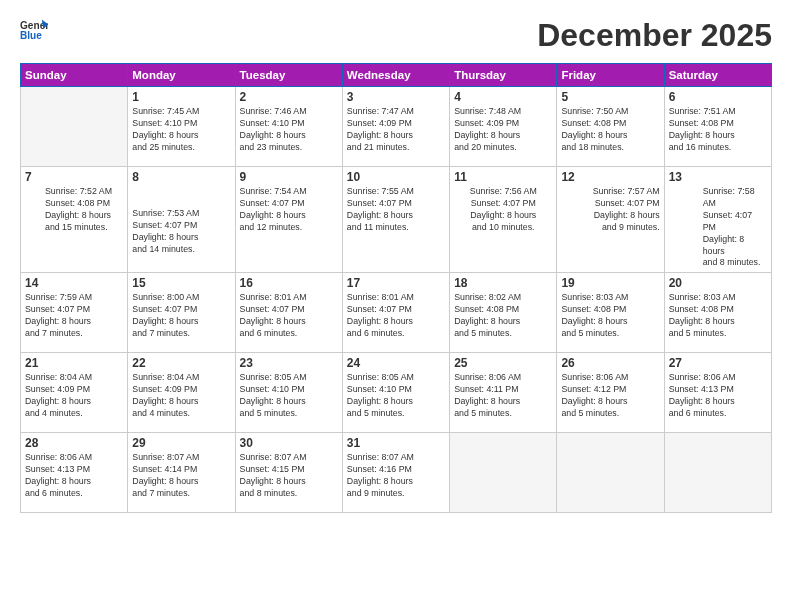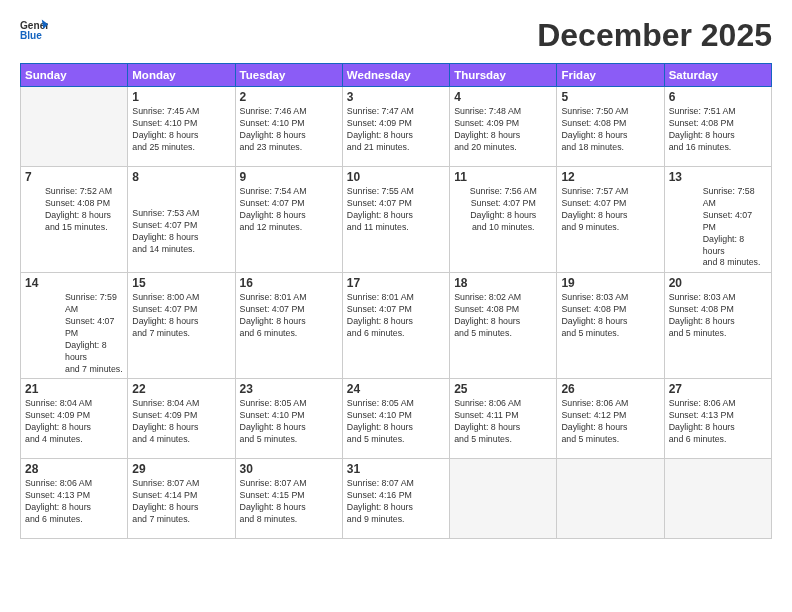--- a/index.html
+++ b/index.html
@@ -44,21 +44,21 @@
       font-size: 14px;
       color: #555;
       margin-top: 2px;
     }
     .calendar {
       width: 100%;
       border-collapse: collapse;
       border: 1px solid #ccc;
     }
     .calendar th {
-      background: #8b5cf6;
+      background: #a21caf;
       color: #fff;
       font-size: 11.5px;
       font-weight: bold;
       padding: 5px 4px;
       text-align: left;
       border: 1px solid #1565c0;
     }
     .calendar td {
       width: calc(100% / 7);
       vertical-align: top;
@@ -191,37 +191,37 @@
           </td>
           <td>
             <span class="day-number">11</span>
             <div class="cell-text" style="white-space: pre-line; text-align: center;">Sunrise: 7:56 AM
 Sunset: 4:07 PM
 Daylight: 8 hours
 and 10 minutes.</div>
           </td>
           <td>
             <span class="day-number">12</span>
-            <div class="cell-text" style="white-space: pre-line;">Sunrise: 7:57 AM
+            <div class="cell-text" style="white-space: pre-line; text-align: right;">Sunrise: 7:57 AM
 Sunset: 4:07 PM
 Daylight: 8 hours
 and 9 minutes.</div>
           </td>
           <td>
             <span class="day-number">13</span>
             <div class="cell-text" style="white-space: pre-line; margin-left: 34px;">Sunrise: 7:58 AM
 Sunset: 4:07 PM
 Daylight: 8 hours
 and 8 minutes.</div>
           </td>
         </tr>
         <tr>
           <td>
             <span class="day-number">14</span>
-            <div class="cell-text" style="white-space: pre-line; margin-left: 40px;">Sunrise: 7:59 AM
+            <div class="cell-text" style="white-space: pre-line;">Sunrise: 7:59 AM
 Sunset: 4:07 PM
 Daylight: 8 hours
 and 7 minutes.</div>
           </td>
           <td>
             <span class="day-number">15</span>
             <div class="cell-text" style="white-space: pre-line;">Sunrise: 8:00 AM
 Sunset: 4:07 PM
 Daylight: 8 hours
 and 7 minutes.</div>

